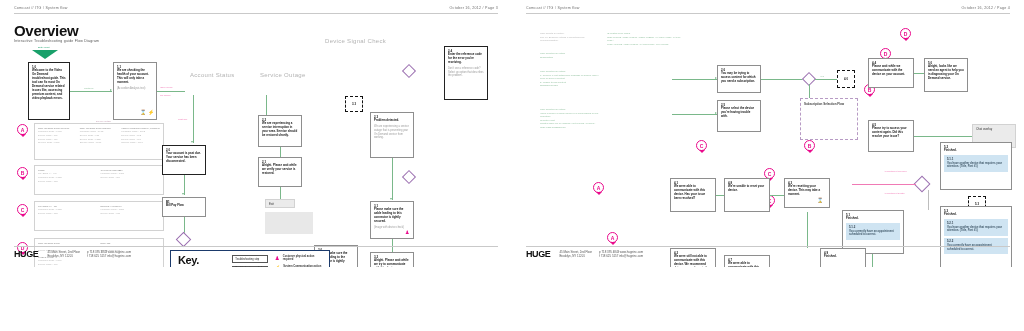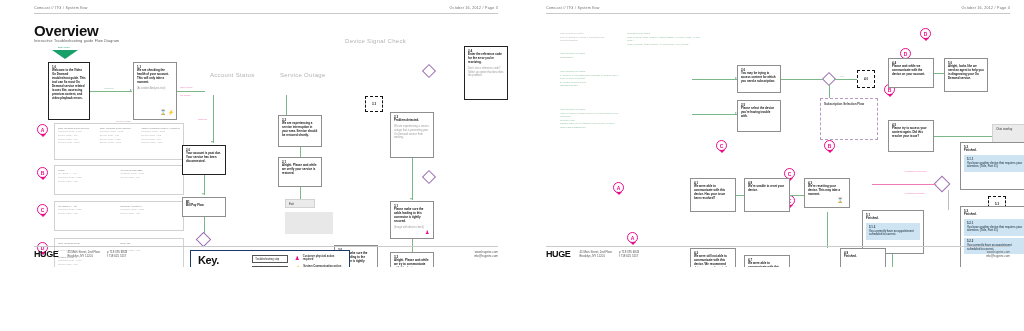--- a/index.html
+++ b/index.html
@@ -3,34 +3,34 @@
 <meta charset="utf-8">
 <style>
   * { box-sizing: border-box; margin: 0; padding: 0; }
   html, body {
     width: 1024px; height: 331px;
     background: #ffffff;
     font-family: "Liberation Sans", sans-serif;
     overflow: hidden;
   }
   .spread { position: relative; width: 1024px; height: 331px; display: flex; }
-  .page { position: relative; width: 512px; height: 267px; background: #fff; overflow: hidden; margin-left: 20px; }
+  .page { position: relative; width: 512px; height: 267px; background: #fff; overflow: hidden; }
 
   
   .pg-head {
     position: absolute; top: 6px; left: 14px; right: 14px;
     display: flex; justify-content: space-between; align-items: flex-end;
     border-bottom: 0.5px solid #c9c9c9; padding-bottom: 3px;
   }
   .pg-head span { font-size: 3.6px; letter-spacing: .25px; color: #6d6d6d; }
 
   .pg-foot {
     position: absolute; bottom: 8px; left: 14px; right: 14px;
     border-top: 0.5px solid #c9c9c9; padding-top: 3px;
-    display: flex; justify-content: space-between; align-items: flex-start;
+    display: flex; justify-content: flex-start; align-items: flex-start;
   }
   .logo { font-size: 9px; font-weight: 700; letter-spacing: -0.4px; color: #111; line-height: 1; }
   .addr { display: flex; gap: 7px; margin-left: 9px; }
   .addr div { font-size: 2.9px; line-height: 1.5; color: #555; }
   .foot-right { text-align: right; }
   .foot-right div { font-size: 2.9px; line-height: 1.5; color: #555; }
 
   
   .title { position: absolute; left: 14px; top: 22px; font-size: 15px; font-weight: 700; letter-spacing: -0.3px; color: #111; }
   .subtitle { position: absolute; left: 14px; top: 39px; font-size: 3.6px; color: #555; letter-spacing: .2px; }

